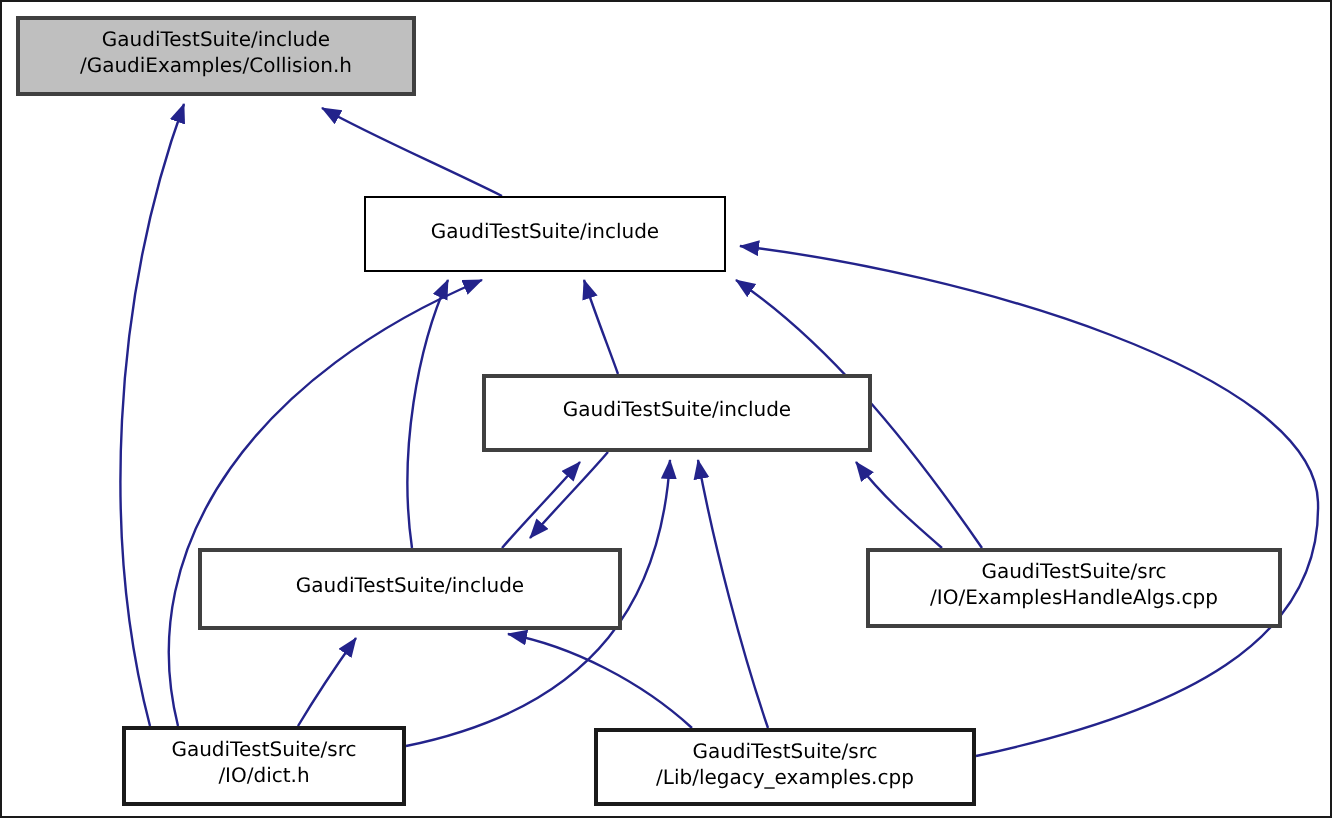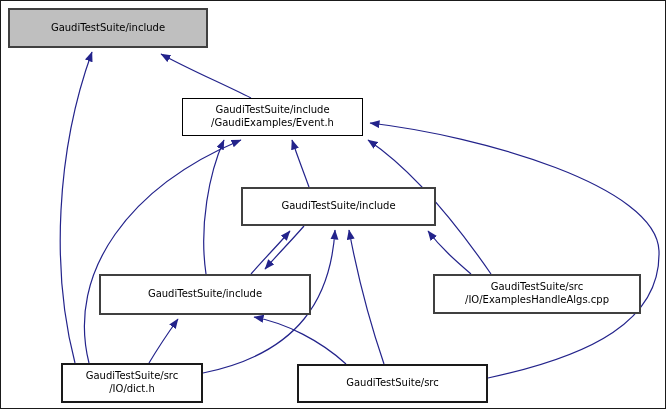--- a/index.html
+++ b/index.html
@@ -61,25 +61,25 @@
         <path d="M148,362 C157,347 167,332 177,318" fill="none" stroke="#23238b" stroke-width="1.2" marker-end="url(#arrow)"></path>
         <path d="M345,363 C320,340 285,322 253,316" fill="none" stroke="#23238b" stroke-width="1.2" marker-end="url(#arrow)"></path>
         <path d="M202,372 C300,352 330,295 334,229" fill="none" stroke="#23238b" stroke-width="1.2" marker-end="url(#arrow)"></path>
         <path d="M383,363 C370,325 356,272 348,229" fill="none" stroke="#23238b" stroke-width="1.2" marker-end="url(#arrow)"></path>
         <path d="M470,273 C455,260 440,247 427,230" fill="none" stroke="#23238b" stroke-width="1.2" marker-end="url(#arrow)"></path>
       </g>
   </svg>
 
   <div class="node highlight" style="left: 7px; top: 7px; width: 200px; height: 40px; background: rgb(191, 191, 191);">
     <span>GaudiTestSuite/include</span>
+    <span>/GaudiExamples/Collision.h</span>
   </div>
 
   <div class="node thin" style="left: 181px; top: 97px; width: 181px; height: 38px; background: rgb(255, 255, 255);">
     <span>GaudiTestSuite/include</span>
-    <span>/GaudiExamples/Event.h</span>
   </div>
 
   <div class="node" style="left: 240px; top: 186px; width: 195px; height: 39px; background: rgb(255, 255, 255);">
     <span>GaudiTestSuite/include</span>
   </div>
 
   <div class="node" style="left: 98px; top: 273px; width: 212px; height: 41px; background: rgb(255, 255, 255);">
     <span>GaudiTestSuite/include</span>
   </div>
 
@@ -88,15 +88,16 @@
     <span>/IO/ExamplesHandleAlgs.cpp</span>
   </div>
 
   <div class="node src" style="left: 60px; top: 362px; width: 142px; height: 40px; background: rgb(255, 255, 255);">
     <span>GaudiTestSuite/src</span>
     <span>/IO/dict.h</span>
   </div>
 
   <div class="node src" style="left: 296px; top: 363px; width: 191px; height: 39px; background: rgb(255, 255, 255);">
     <span>GaudiTestSuite/src</span>
+    <span>/Lib/legacy_examples.cpp</span>
   </div>
 
 </div>
 
 </body></html>

